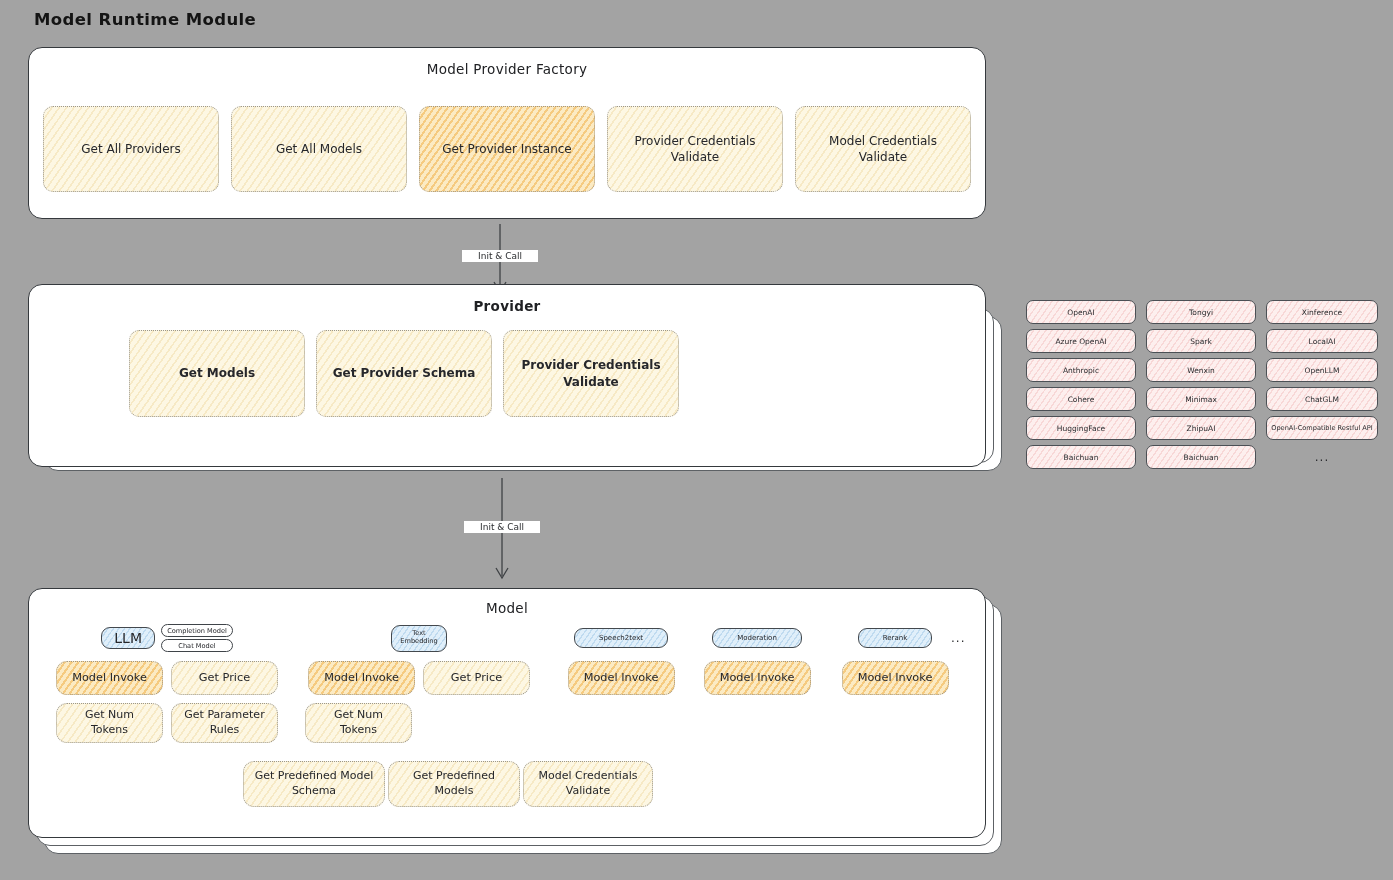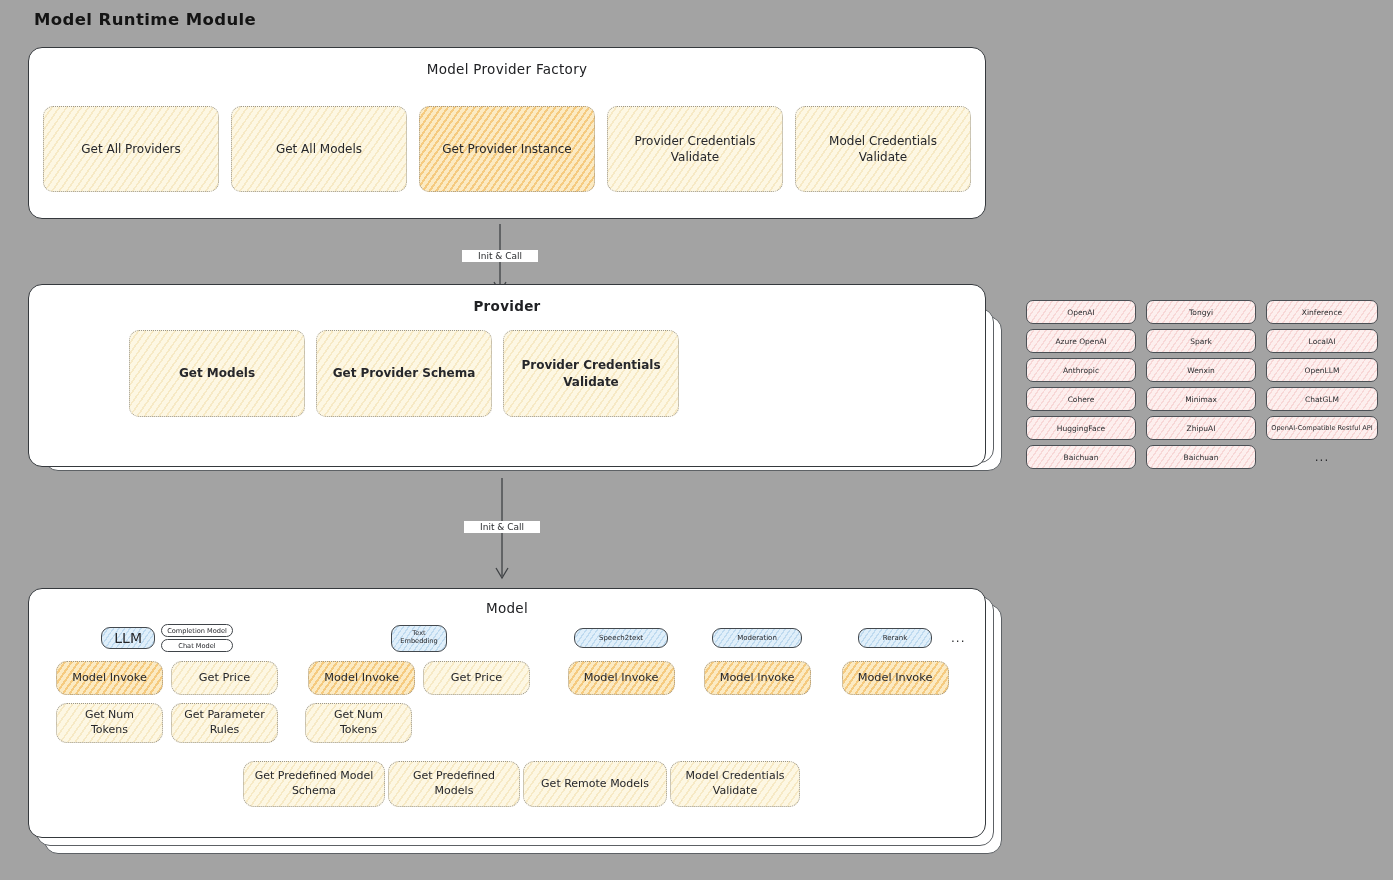--- a/index.html
+++ b/index.html
@@ -223,18 +223,17 @@
       <div class="btn-row">
         <div class="btn btn-orange model-btn">Model Invoke</div>
       </div>
     </div>
 
     <div class="more-dots" style="left:922px; top:42px;">...</div>
 
     <div class="model-bottom-row">
       <div class="btn btn-cream" style="width:142px;">Get Predefined Model Schema</div>
       <div class="btn btn-cream" style="width:132px;">Get Predefined Models</div>
-      <div class="btn btn-cream" style="width:144px;">Get Remote Models</div>
       <div class="btn btn-cream" style="width:130px;">Model Credentials Validate</div>
     </div>
   </div>
 
 </div>
 
 </body></html>

